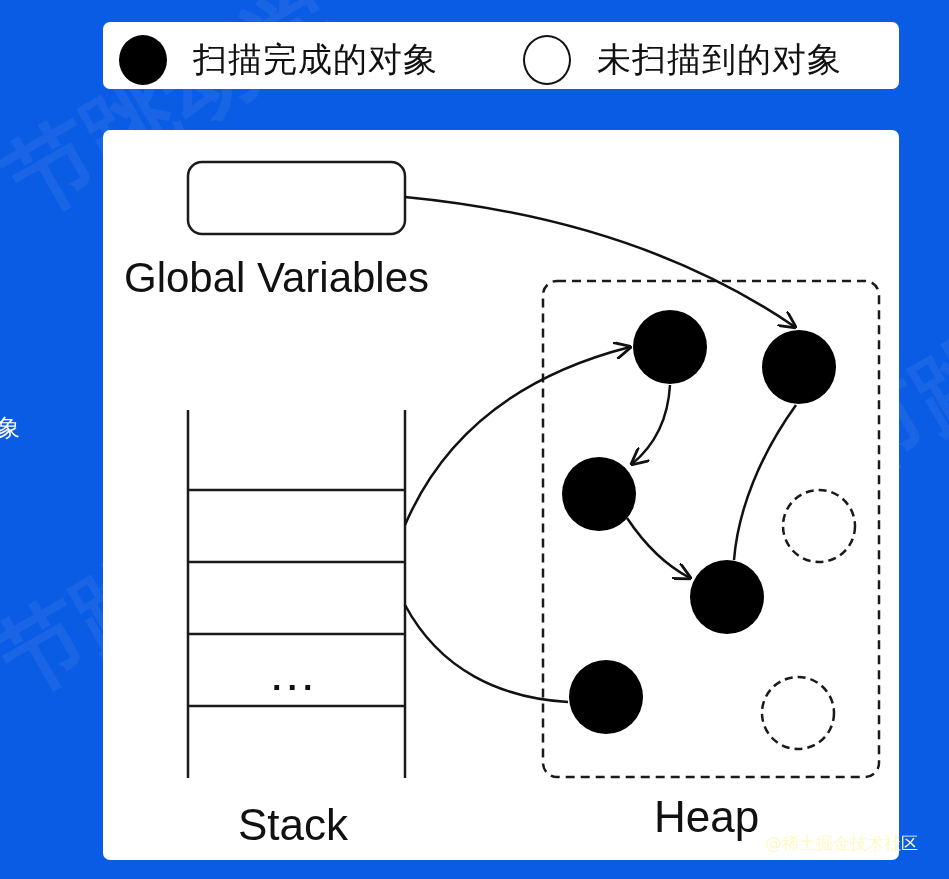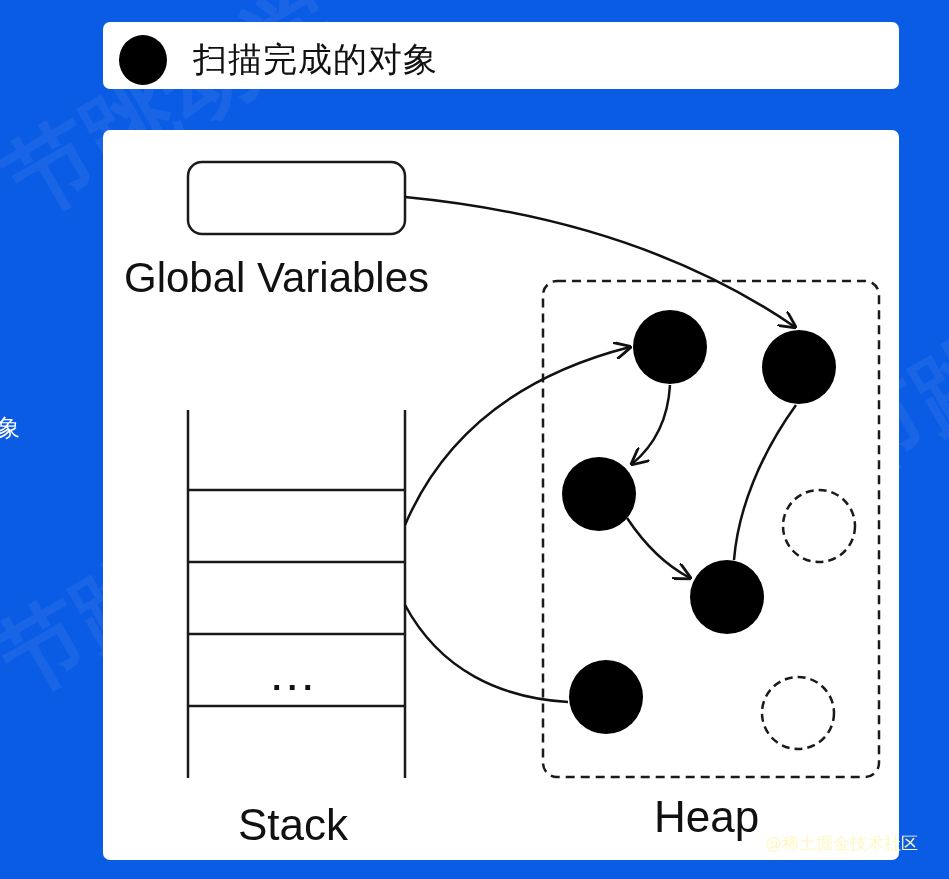--- a/index.html
+++ b/index.html
@@ -49,20 +49,24 @@
 <div class="watermark" style="left:-20px;top:520px;">节跳动学</div>
 <div class="watermark" style="left:820px;top:300px;">节跳动学</div>
 
 <div class="left-fragment">象</div>
 
 <div class="legend">
   <div class="item" style="left:16px;">
     <div class="dot filled"></div>
     <span class="label">扫描完成的对象</span>
   </div>
+  <div class="item" style="left:420px;">
+    <div class="dot empty"></div>
+    <span class="label">未扫描到的对象</span>
+  </div>
 </div>
 
 <div class="panel"></div>
 
 <svg class="diagram" width="949" height="879" viewBox="0 0 949 879">
   <defs>
     <marker id="arrow" viewBox="0 0 10 10" refX="9" refY="5" markerWidth="7" markerHeight="7" orient="auto-start-reverse">
       <path d="M0,0 L10,5 L0,10" fill="none" stroke="#111" stroke-width="1.6"></path>
     </marker>
   </defs>

